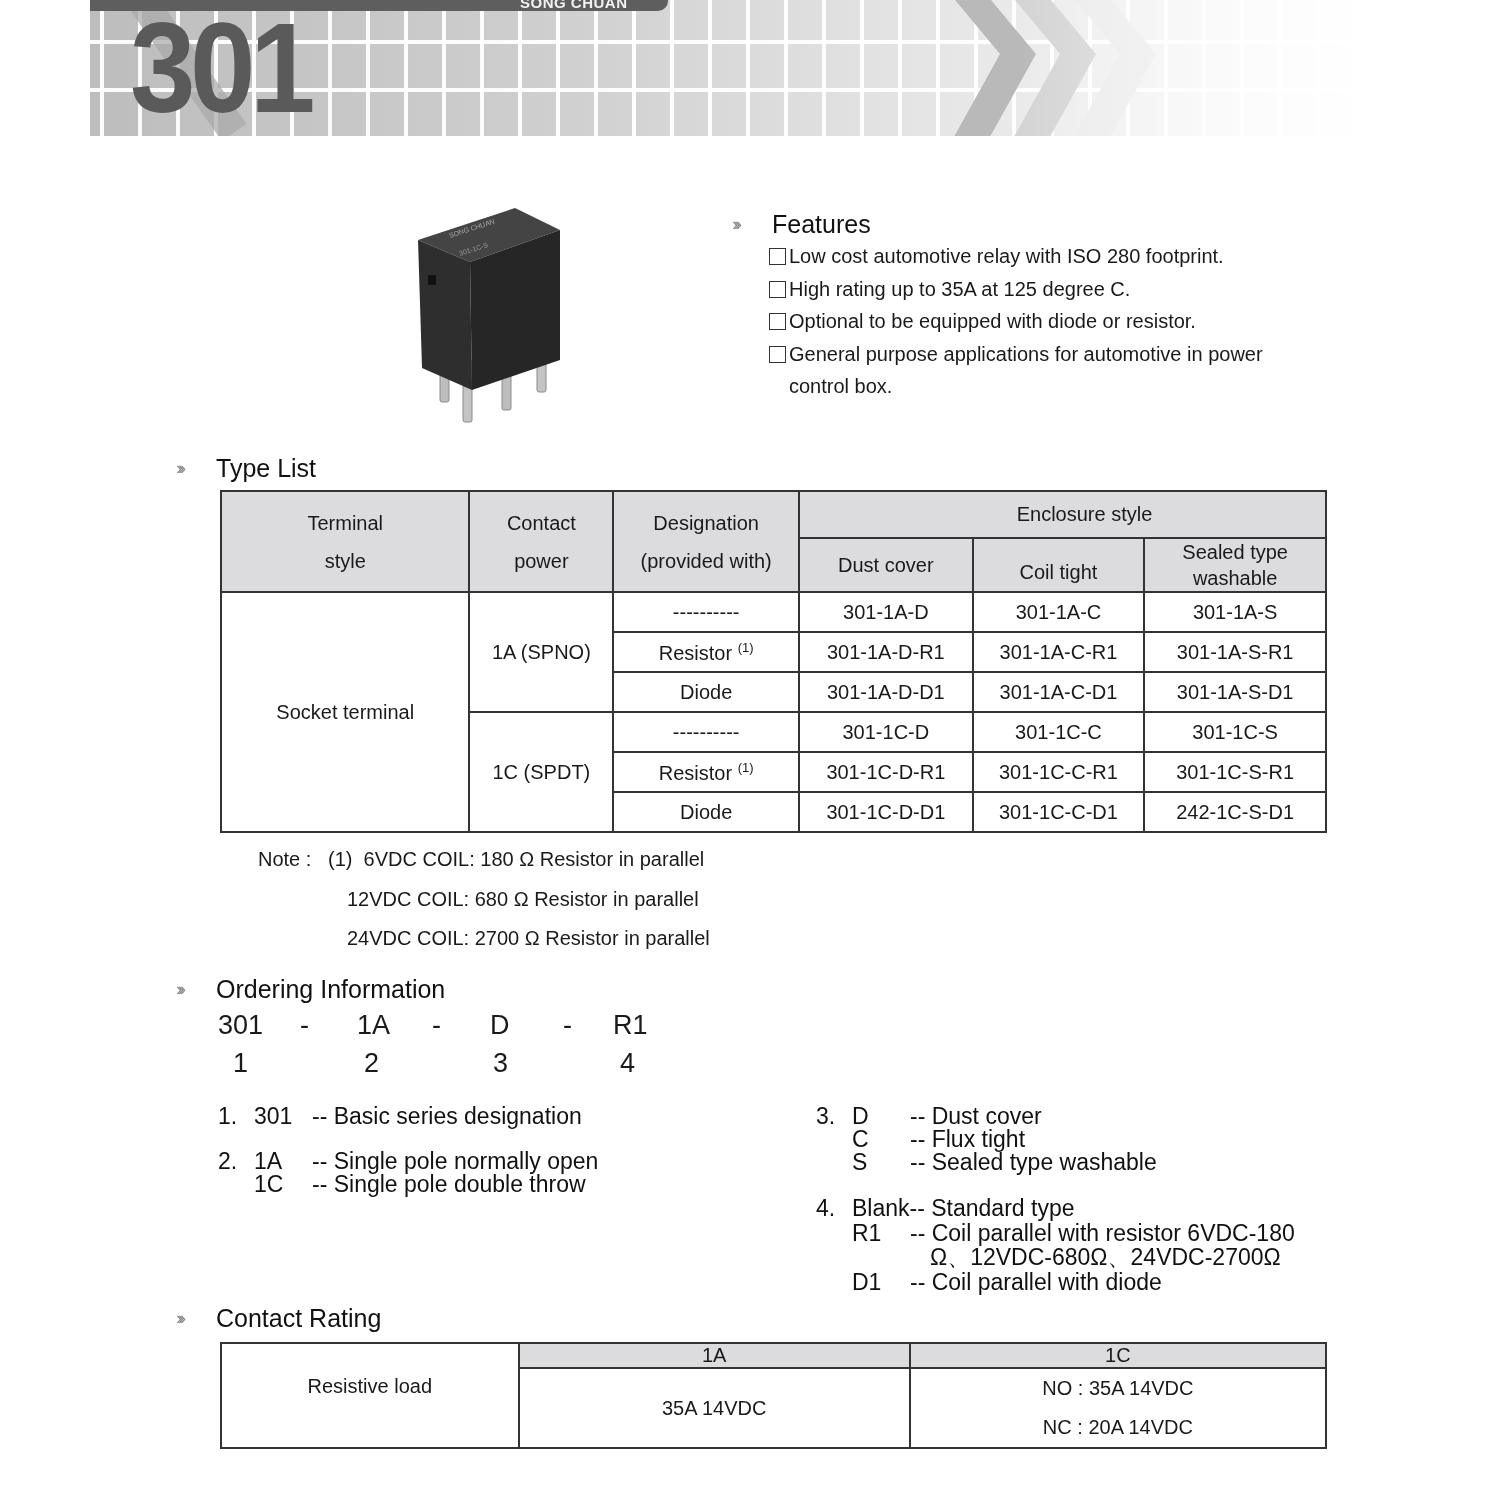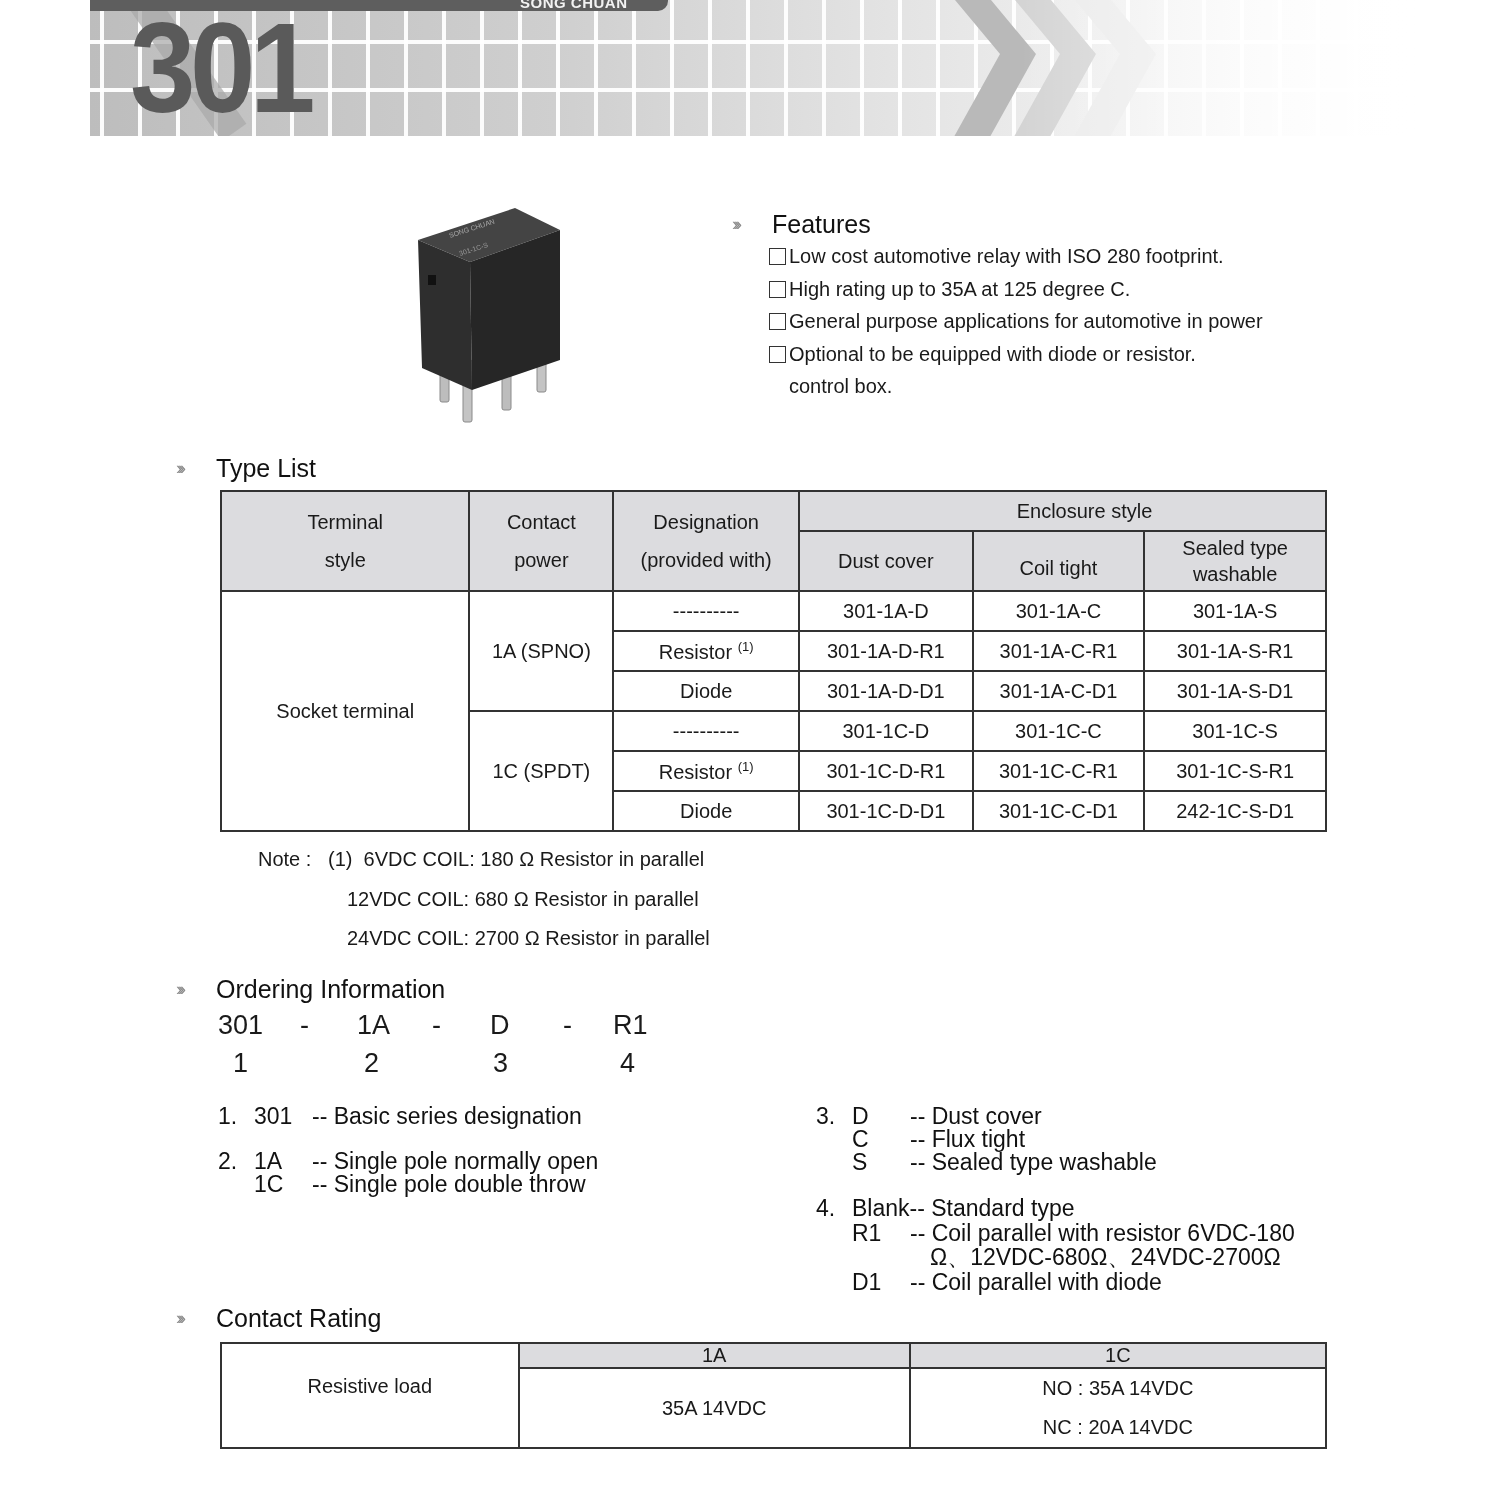--- a/index.html
+++ b/index.html
@@ -109,25 +109,25 @@
   <div class="feat">
       <span class="box"></span>
       <span>Low cost automotive relay with ISO 280 footprint.</span>
     </div>
   <div class="feat">
       <span class="box"></span>
       <span>High rating up to 35A at 125 degree C.</span>
     </div>
   <div class="feat">
       <span class="box"></span>
-      <span>General purpose applications for automotive in power</span>
+      <span>Optional to be equipped with diode or resistor.</span>
     </div>
   <div class="feat">
       <span class="box"></span>
-      <span>Optional to be equipped with diode or resistor.</span>
+      <span>General purpose applications for automotive in power</span>
     </div>
   <div class="cont">control box.</div>
 </div>
 
 <div class="sec-head" style="left:176px; top:454px;">
   <span class="arrows">›››</span>
   <span>Type List</span>
 </div>
 
 <table class="type-table">
@@ -146,24 +146,24 @@
       <div>style</div>
     </th>
     <th rowspan="2" class="h2">
       <div>Contact</div>
       <div>power</div>
     </th>
     <th rowspan="2" class="h2">
       <div>Designation</div>
       <div>(provided with)</div>
     </th>
-    <th colspan="3" style="height:40px;padding-left:44px;">Enclosure style</th>
-  </tr>
-  <tr>
-    <th style="height:60px; padding-top:0;">Dust cover</th>
+    <th colspan="3" style="height:47px;padding-left:44px;">Enclosure style</th>
+  </tr>
+  <tr>
+    <th style="height:54px; padding-top:0;">Dust cover</th>
     <th style="padding-top:14px;">Coil tight</th>
     <th style="line-height:26px;">
       <div>Sealed type</div>
       <div>washable</div>
     </th>
   </tr>
   <tr>
     <td rowspan="6">Socket terminal</td>
     <td rowspan="3">1A (SPNO)</td>
     <td>----------</td>

